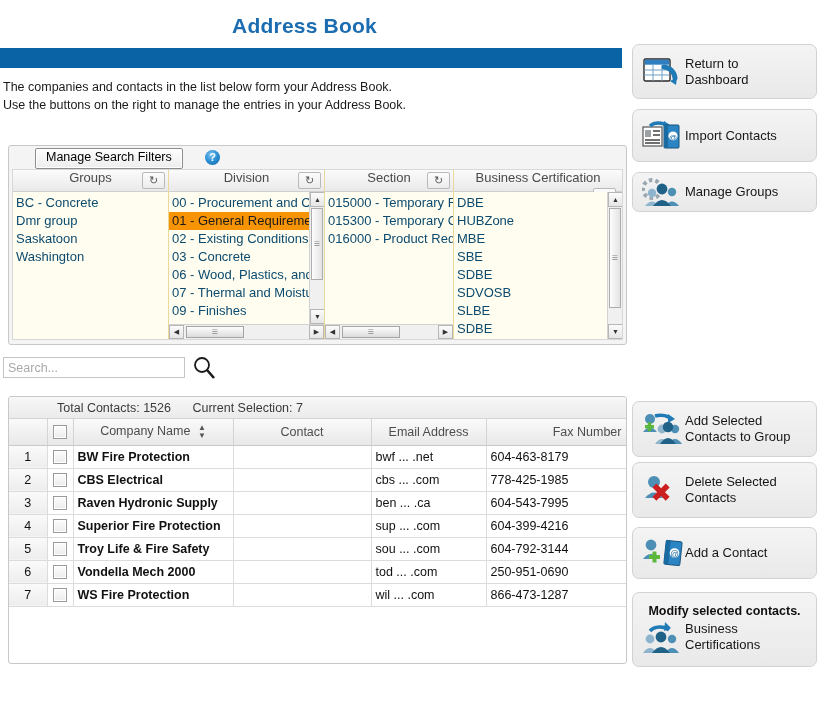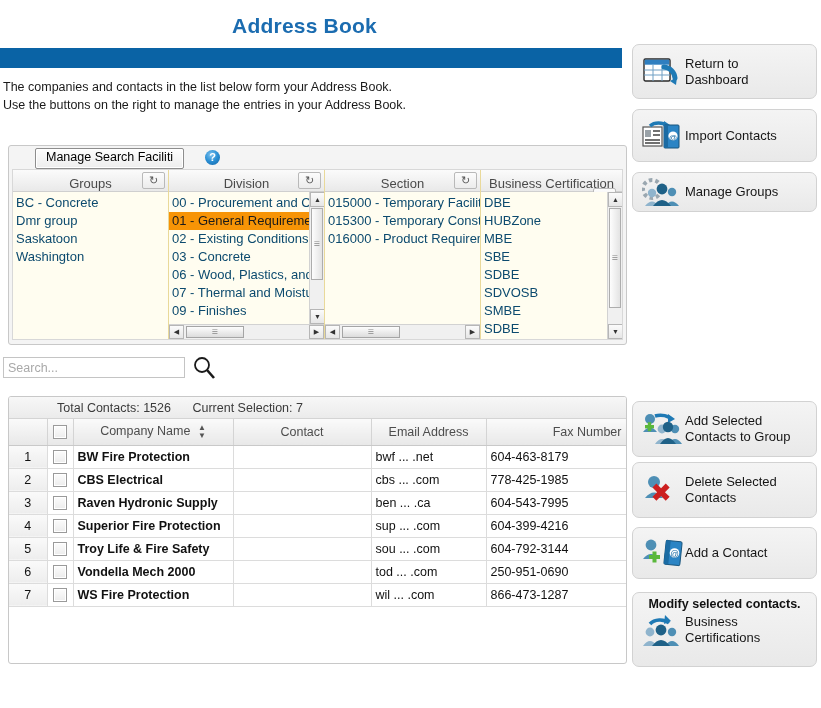--- a/index.html
+++ b/index.html
@@ -75,21 +75,21 @@
     position:relative;
     display:flex;flex-direction:column;
     border-right:1px solid #e9d99a;
     box-sizing:border-box;
   }
   .filter-col:last-child{border-right:none;}
   .col-head{
     height:22px;
     background:linear-gradient(#fbfbfb,#e9e9e9);
     border-bottom:1px solid #cfcfcf;
-    display:flex;align-items:flex-end;justify-content:center;
+    display:flex;align-items:flex-start;justify-content:center;
     position:relative;
     font-size:13px;color:#4a4a4a;
     box-sizing:border-box;
   }
   .refresh-btn{
     position:absolute;right:3px;top:2px;
     width:23px;height:17px;
     background:linear-gradient(#fcfcfc,#ececec);
     border:1px solid #b9b9b9;border-radius:2px;
     display:flex;align-items:center;justify-content:center;
@@ -266,42 +266,42 @@
     white-space:pre-line;
   }
   #btn-return{top:44px;height:55px;}
   #btn-import{top:109px;height:53px;}
   #btn-groups{top:172px;height:40px;}
   #btn-addgroup{top:401px;height:56px;}
   #btn-delete{top:462px;height:56px;}
   #btn-addcontact{top:527px;height:52px;}
   #btn-modify{
     top:592px;height:75px;
-    display:block;padding-top:4px;
+    display:block;padding-top:11px;
   }
   #btn-modify .mod-title{
     text-align:center;font-size:12.5px;font-weight:bold;color:#111;
     margin-bottom:2px;
   }
   #btn-modify .mod-row{display:flex;align-items:center;}
 </style>
 </head>
 <body>
 
 <div id="page-title">Address Book</div>
 <div id="blue-banner"></div>
 
 <div id="intro">
   <div>The companies and contacts in the list below form your Address Book.</div>
   <div>Use the buttons on the right to manage the entries in your Address Book.</div>
 </div>
 
 <div id="filter-panel">
   <div id="filter-toolbar">
-    <div id="manage-filters-btn">Manage Search Faciliti</div>
+    <div id="manage-filters-btn">Manage Search Filters</div>
     <div id="help-icon">?</div>
   </div>
 
   <div class="filter-cols">
 
     <div class="filter-col" style="width:156px">
       <div class="col-head">
         <span>Groups</span>
         <span class="refresh-btn">↻</span>
       </div>
@@ -338,21 +338,21 @@
           <div class="arrow down">▼</div>
         </div>
       </div>
       <div class="hscroll">
         <div class="arrow left">◀</div>
         <div class="thumb" style="left:17px;width:58px">☰</div>
         <div class="arrow right">▶</div>
       </div>
     </div>
 
-    <div class="filter-col" style="width:156px">
+    <div class="filter-col" style="width:129px">
       <div class="col-head">
         <span>Section</span>
         <span class="refresh-btn">↻</span>
       </div>
       <div class="col-body">
         <div class="opt-list">
           <div class="opt">015000 - Temporary Faciliti</div>
           <div class="opt">015300 - Temporary Constr</div>
           <div class="opt">016000 - Product Requirem</div>
         </div>
@@ -370,21 +370,21 @@
         <span class="refresh-btn" style="top:18px;right:6px">↻</span>
       </div>
       <div class="col-body">
         <div class="opt-list" style="right:15px">
           <div class="opt">DBE</div>
           <div class="opt">HUBZone</div>
           <div class="opt">MBE</div>
           <div class="opt">SBE</div>
           <div class="opt">SDBE</div>
           <div class="opt">SDVOSB</div>
-          <div class="opt">SMBE</div>
+          <div class="opt">SLBE</div>
           <div class="opt">SDBE</div>
           <div class="opt">UDBE</div>
 
         </div>
         <div class="vscroll">
           <div class="arrow up">▲</div>
           <div class="thumb" style="top:16px;height:100px">☰</div>
           <div class="arrow down">▼</div>
         </div>
       </div>

